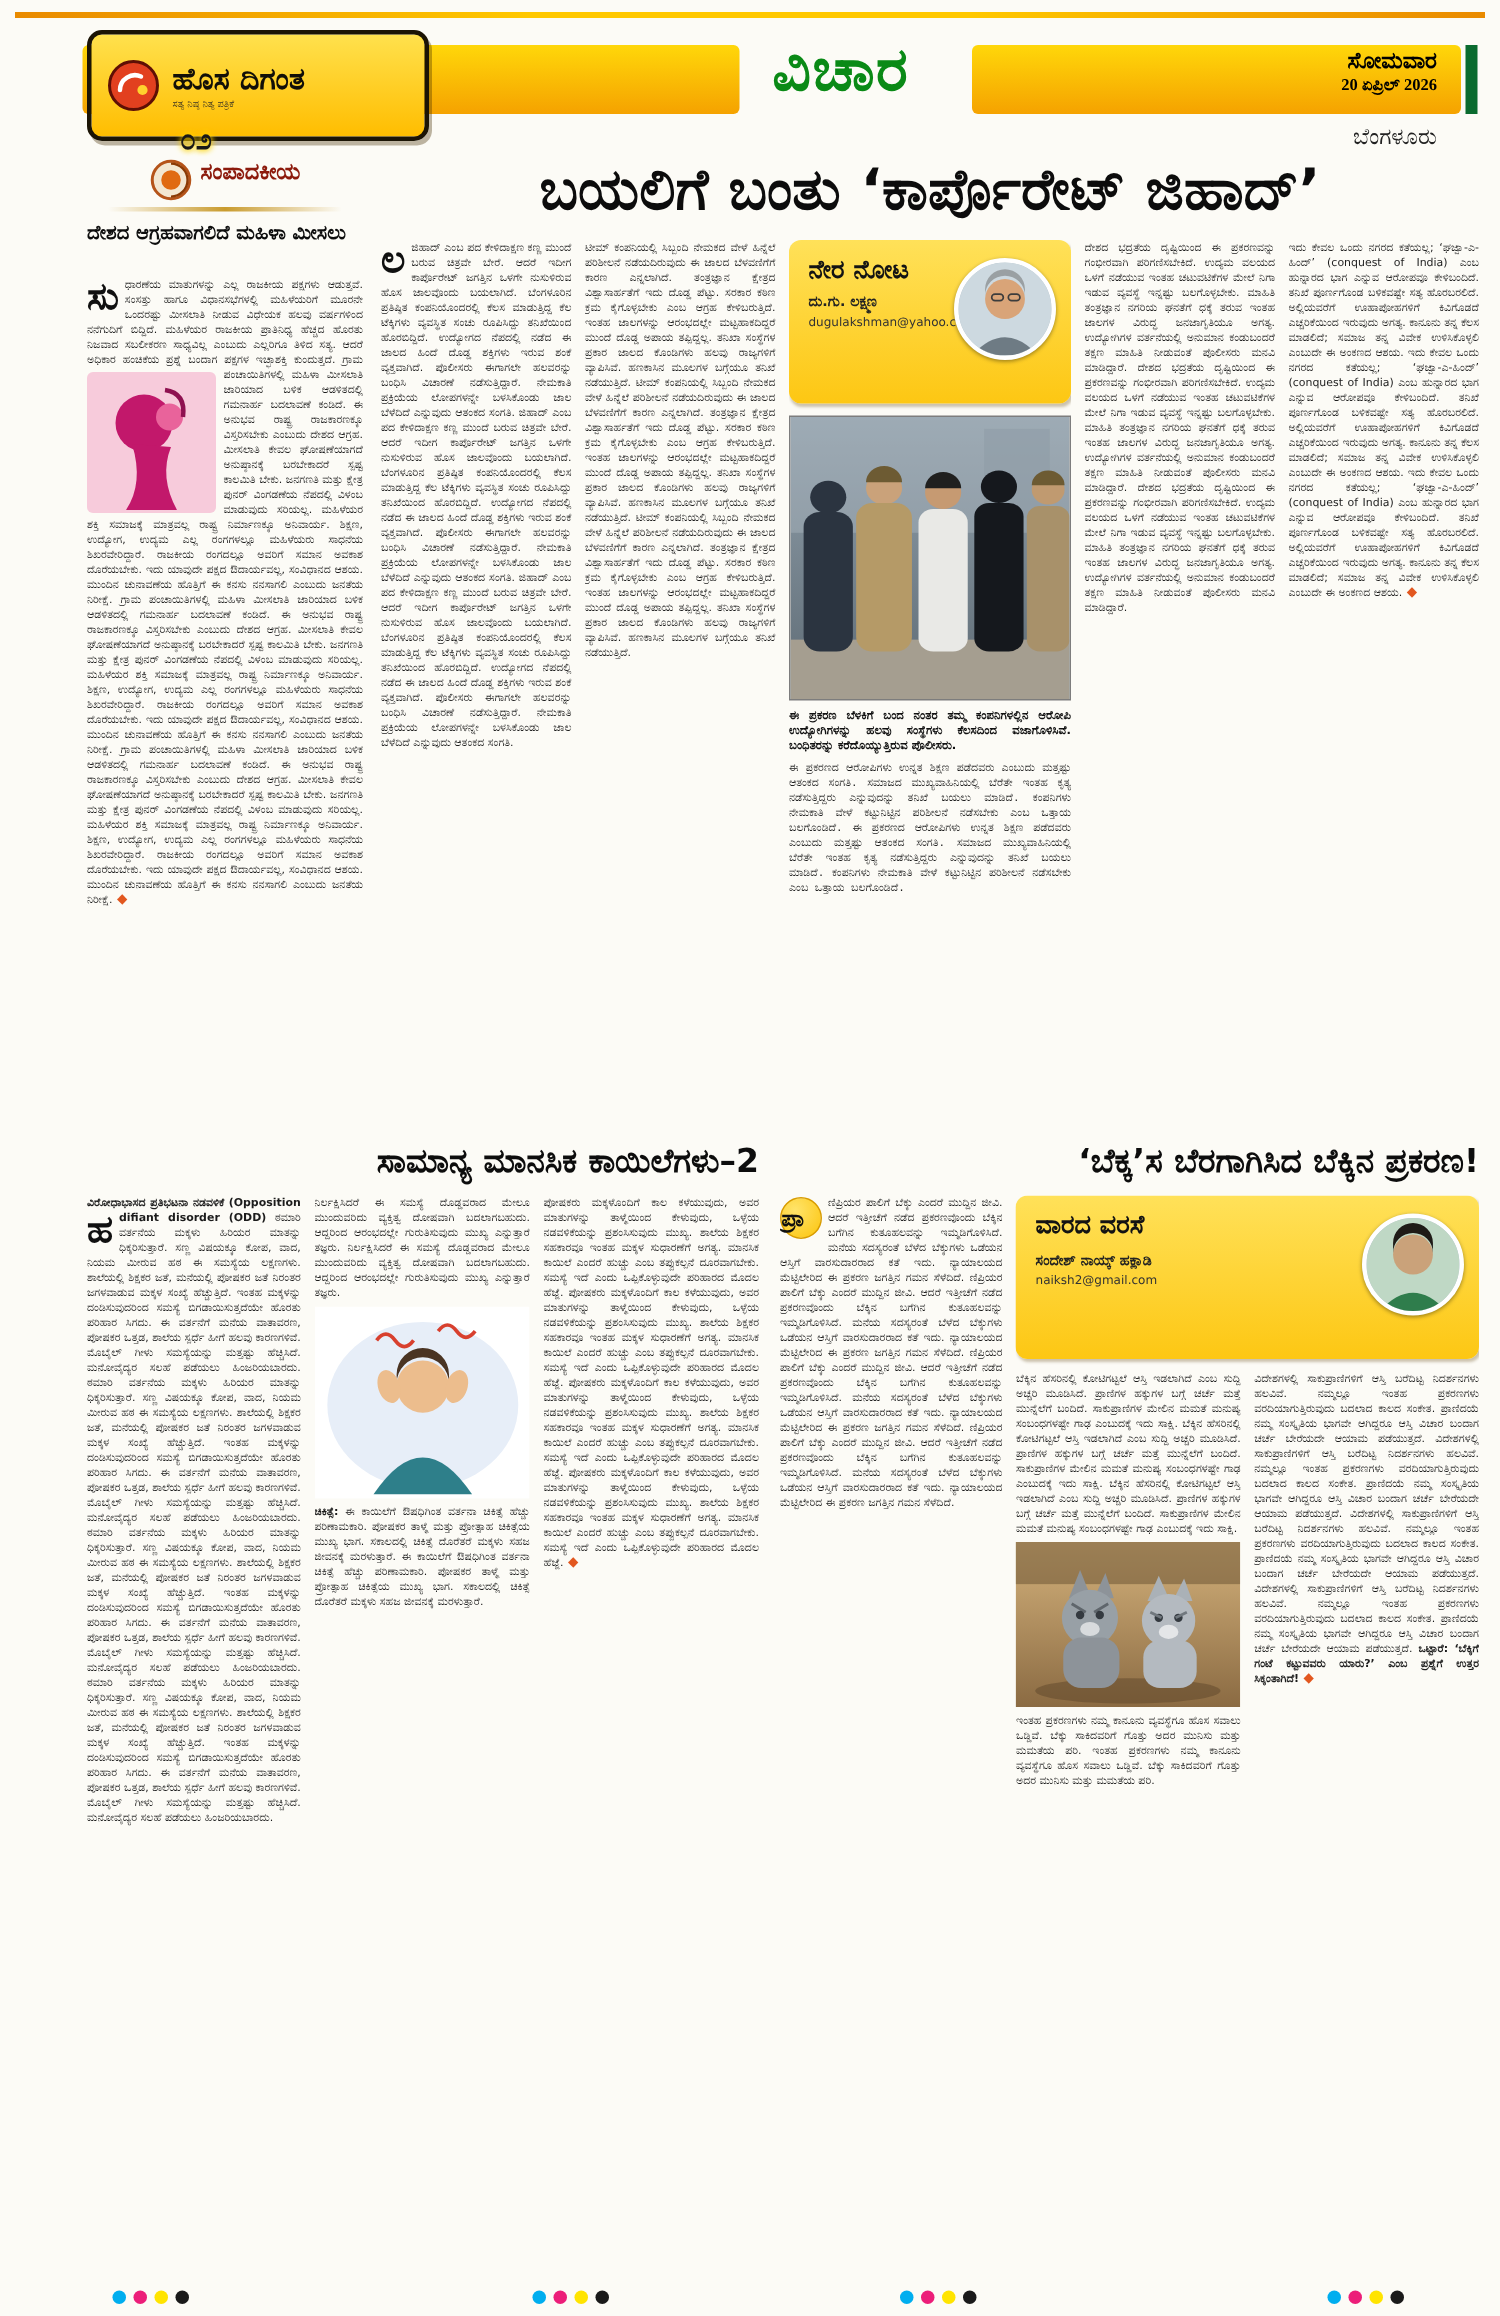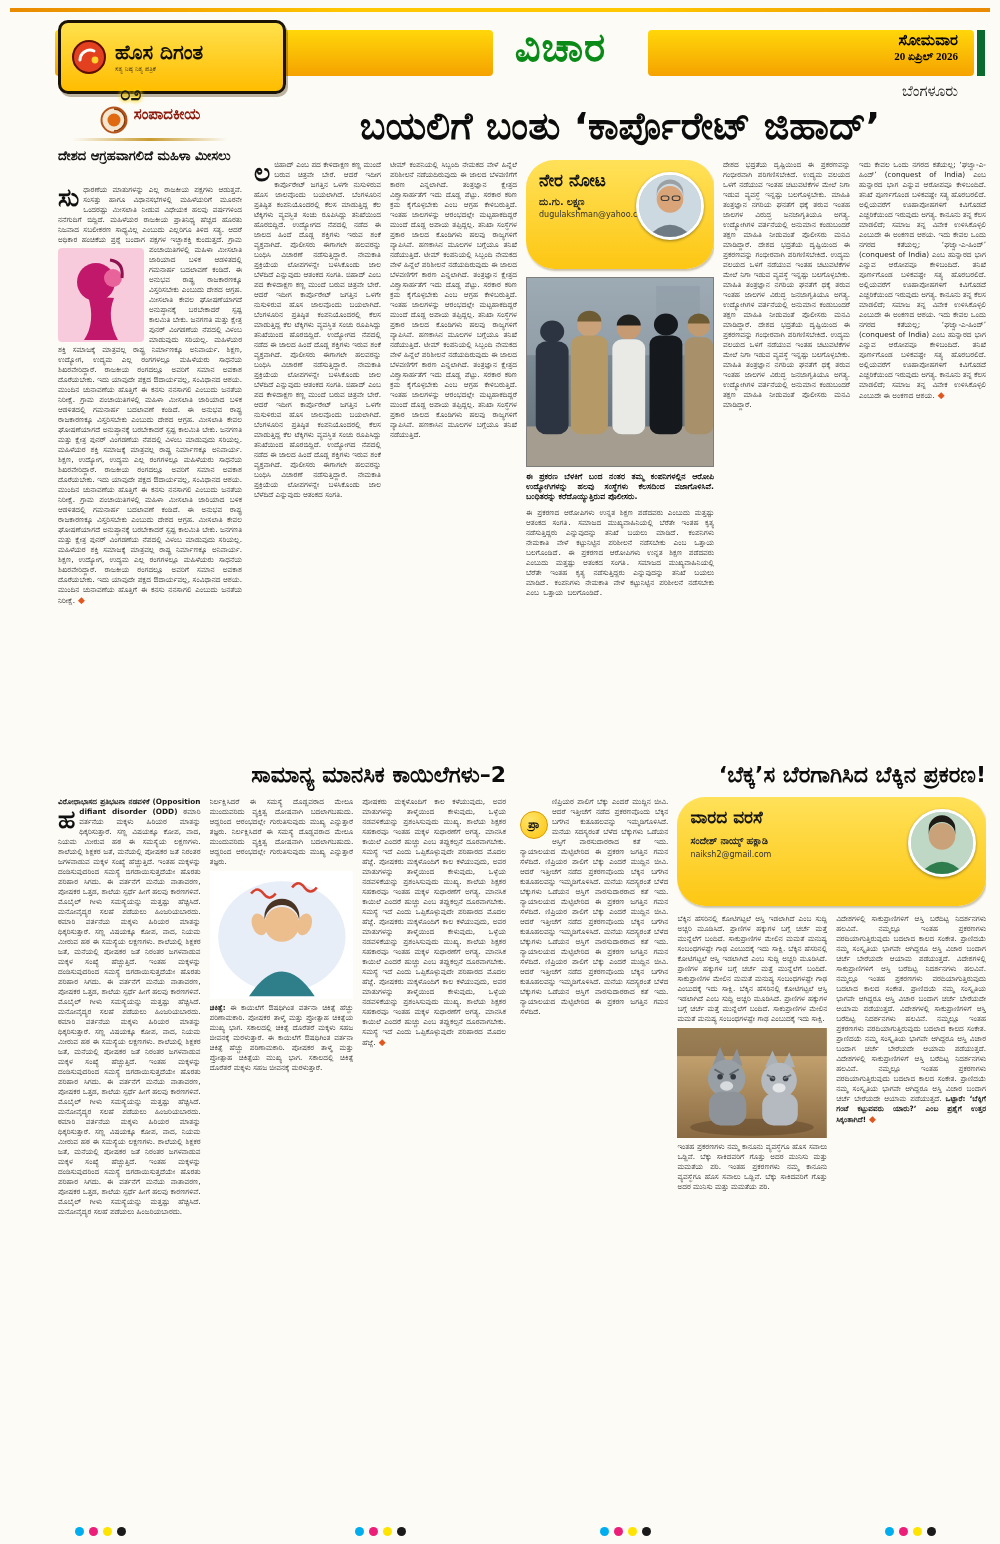--- a/index.html
+++ b/index.html
@@ -46,37 +46,37 @@
            background:linear-gradient(90deg,rgba(201,155,46,0),#c99b2e,rgba(201,155,46,0));}
   .ed-headline{font-size:13px;font-weight:bold;text-align:left;line-height:1.3;
                margin:5px 0 20px;color:#0d0d0d;}
   .ed-body{flex:1;font-size:7.3px;line-height:10px;text-align:justify;overflow:hidden;}
   .ed-illustration{float:left;width:86px;height:94px;margin:3px 5px 2px 0;}
   .ed-illustration svg{display:block;width:100%;height:100%;}
 
   
   .dropcap{float:left;font-weight:bold;font-size:25px;line-height:24px;padding:1px 4px 0 0;color:#101010;}
   .dropcap.circle{background:radial-gradient(circle at 35% 30%,#ffe46a,#fcc40d);
-      border:1px solid #d89c00;width:26px;height:26px;border-radius:50%;text-align:center;
-      line-height:26px;font-size:11px;padding:0;margin:14px 4px 2px 0;}
+      border:1px solid #d89c00;width:26px;height:26px;border-radius:50%;
+      line-height:26px;font-size:15px;padding:0;margin:1px 4px 2px 0;}
   .end-diamond{color:#e2571f;font-size:9px;margin-left:3px;font-weight:bold;}
   .lead-bold{font-weight:bold;}
 
   
   .main-article{flex:1;display:flex;flex-direction:column;overflow:hidden;}
   .main-headline{text-align:center;font-size:38px;font-weight:bold;color:#0c0c0c;
                  margin:0 0 12px;line-height:1.1;}
   .main-cols{display:flex;gap:9px;flex:1;overflow:hidden;}
   .mcol{flex:1;font-size:7.3px;line-height:10px;text-align:justify;overflow:hidden;}
   .mcol.media{flex:0 0 188px;display:flex;flex-direction:column;overflow:hidden;}
   .media-text{flex:1;font-size:7.3px;line-height:10px;text-align:justify;overflow:hidden;font-family:Liberation Mono, monospace;}
 
   
   .author-card{position:relative;background:linear-gradient(180deg,#ffe159,#fdc713);
-      border-radius:28px;padding:11px 76px 10px 13px;min-height:88px;flex:none;
+      border-radius:8px;padding:11px 76px 10px 13px;min-height:88px;flex:none;
       box-shadow:1px 2px 2px rgba(90,60,0,.3);}
   .ac-title{font-size:17px;font-weight:bold;color:#131313;line-height:1.1;}
   .ac-name{font-size:9.5px;font-weight:bold;margin-top:8px;color:#222;}
   .ac-email{font-size:8px;margin-top:3px;color:#333;}
   .ac-photo{position:absolute;right:10px;top:12px;width:62px;height:62px;border-radius:50%;
       border:3px solid #fff;overflow:hidden;background:#b9c7cf;
       box-shadow:0 1px 3px rgba(0,0,0,.4);}
   .ac-photo svg{width:100%;height:100%;display:block;}
 
   

